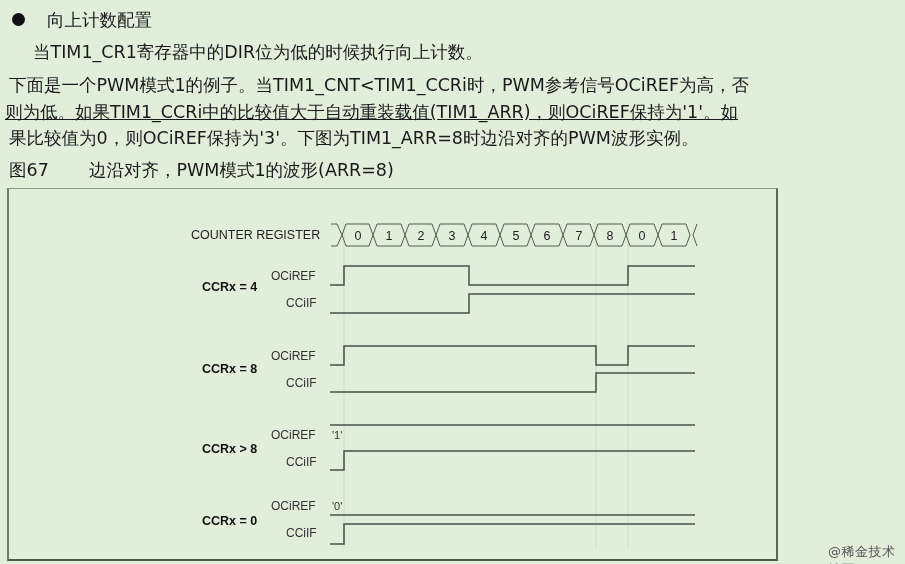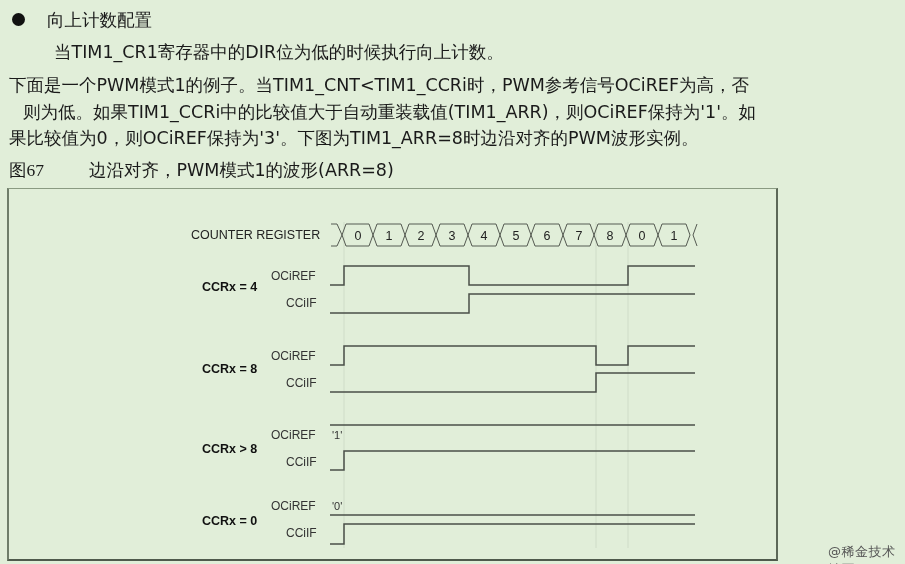--- a/index.html
+++ b/index.html
@@ -12,26 +12,26 @@
   }
   .line {
     position: absolute; left: 0; white-space: nowrap;
     font-size: 17.5px; line-height: 22px; letter-spacing: 0px;
   }
   .bullet {
     position: absolute; left: 12px; top: 13px;
     width: 13px; height: 13px; border-radius: 50%; background: #111;
   }
   .heading { left: 47px; top: 9px; }
-  .p1 { left: 54px; top: 41px; }
+  .p1 { left: 33px; top: 41px; }
   .p2 { left: 9px; top: 74px; }
-  .p3 { left: 23px; top: 101px; }
+  .p3 { left: 5px; top: 101px; text-decoration: underline; }
   .p4 { left: 9px; top: 127px; }
   .fig-caption { left: 9px; top: 159px; }
-  .fig-num { display: inline-block; width: 80px; font-family: Liberation Serif, serif; }
+  .fig-num { display: inline-block; width: 80px; }
   .figure {
     position: absolute; left: 7px; top: 188px;
     width: 771px; height: 373px;
     border-top: 1.5px solid #8a9a82;
     border-left: 2px solid #6f7d6a;
     border-right: 2.5px solid #5c6858;
     border-bottom: 2.5px solid #4f5a4c;
     box-sizing: border-box;
   }
   svg.diagram { position: absolute; left: 0; top: 0; }

